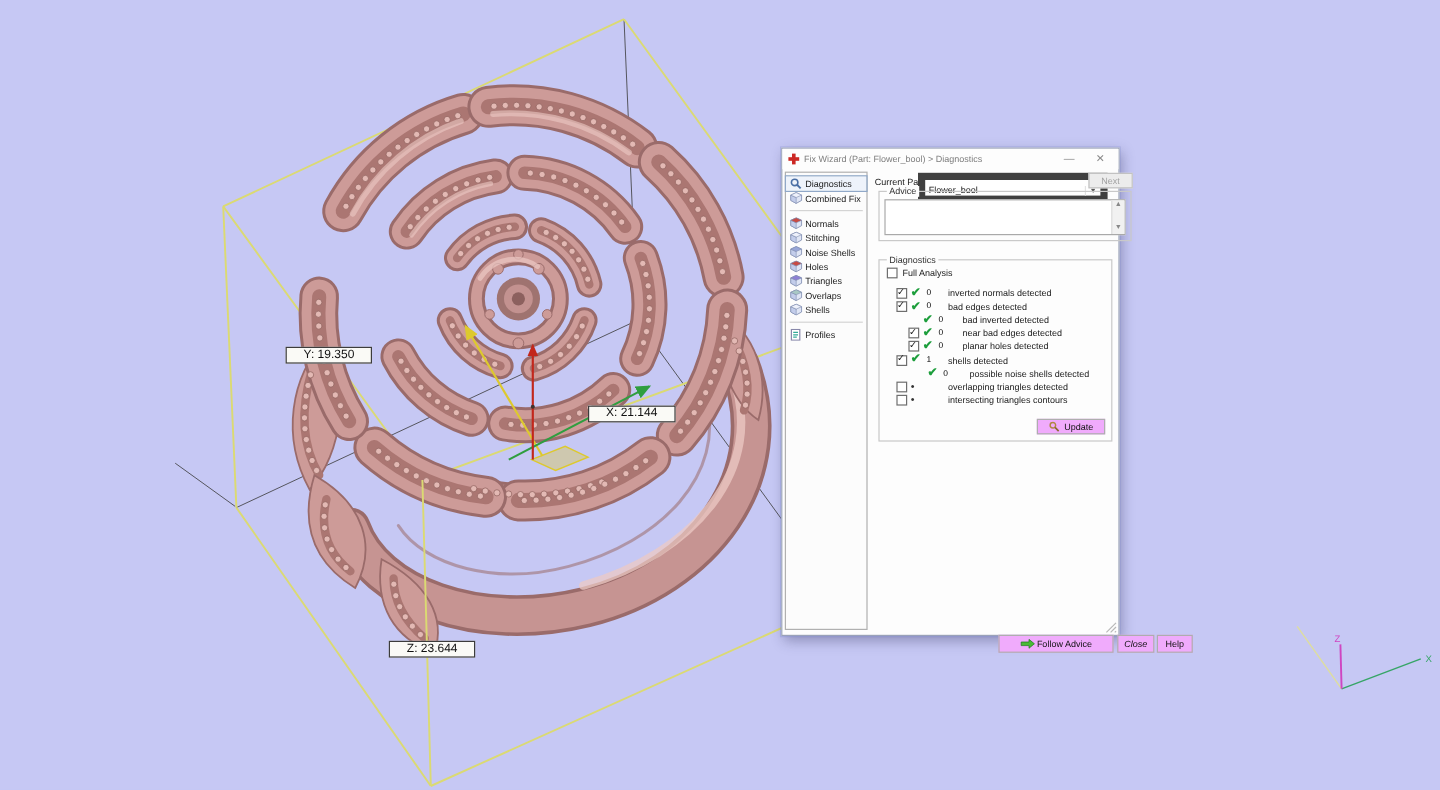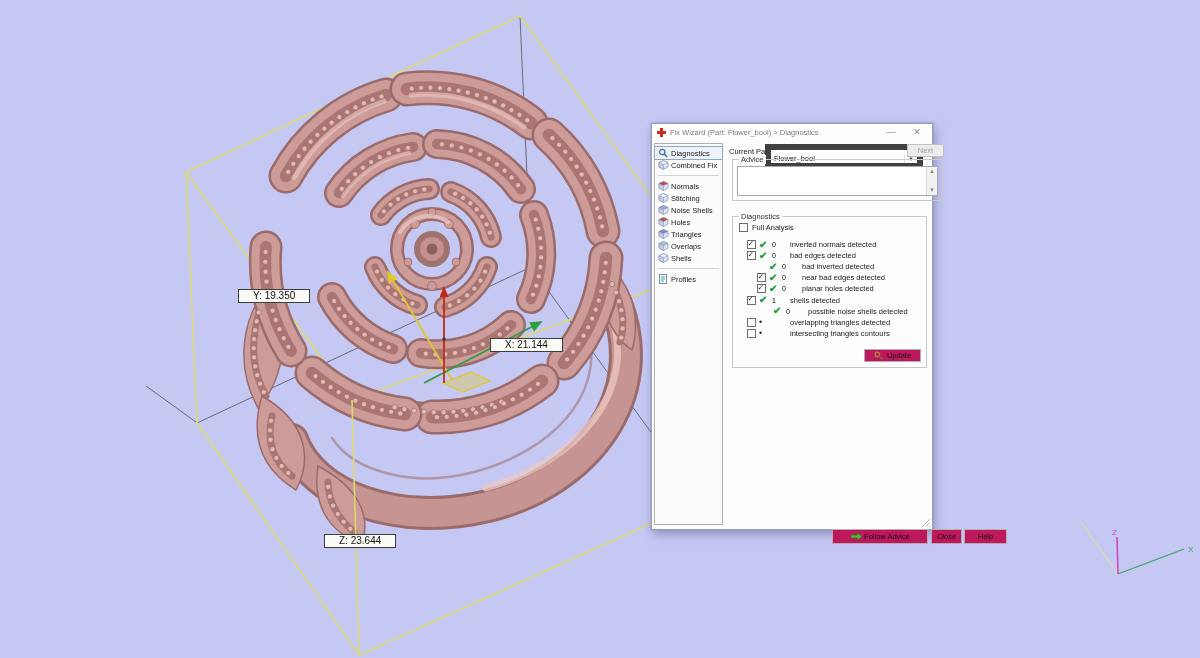--- a/index.html
+++ b/index.html
@@ -34,21 +34,21 @@
   .sb-item .lbl{font-size:7.5px;color:#1a1a1a;white-space:nowrap;}
   .sb-item.selected{outline:1px solid #90a8c8;background:#eef3fb;}
   .sb-sep{border-top:1px solid #d4d4d4;margin:4px 3px;}
 
   .content{position:absolute;left:73px;top:19px;right:2px;bottom:4px;}
   .cp-label{position:absolute;left:4px;top:4px;color:#1a1a1a;}
   .combo{position:absolute;left:40px;top:1px;width:146px;height:13px;border:6px solid #404040;
       background:#fff;display:flex;align-items:flex-end;}
   .combo .val{flex:1;padding-left:3px;font-size:7.5px;color:#111;white-space:nowrap;}
   .combo .caret{width:12px;text-align:center;color:#555;font-size:7px;border-left:1px solid #e3e3e3;}
-  .btn{background:#be185d;border:1px solid #aeaeae;color:#111;font-size:7.5px;
+  .btn{background:#f0abfc;border:1px solid #aeaeae;color:#111;font-size:7.5px;
       display:flex;align-items:center;justify-content:center;box-sizing:border-box;}
   .btn.disabled{color:#a2a2a2;background:#ececec;border-color:#c2c2c2;}
   .next-btn{position:absolute;left:182px;top:1px;width:37px;height:13px;}
 
   .groupbox{position:absolute;border:1px solid #c9c9c9;}
   .gb-label{position:absolute;top:-5px;left:6px;background:#fdfdfd;padding:0 2px;color:#333;}
   .advice-gb{left:7px;top:16px;width:193px;height:40px;padding-left:16px;}
   .advice-inner{position:absolute;left:4px;top:6px;right:4px;bottom:4px;border:1px solid #a9a9a9;
       background:#fff;}
   .advice-text{position:absolute;left:3px;top:2px;right:13px;line-height:9.5px;color:#1a1a1a;}
@@ -75,21 +75,21 @@
   .diag-row .st.dot{color:#333;font-size:9px;font-weight:normal;}
   .diag-row .ct{width:9px;font-size:7px;color:#000;flex:0 0 auto;}
   .diag-row .lb{margin-left:9px;color:#1a1a1a;white-space:nowrap;}
   .diag-row.ind1 .lb{margin-left:11px;}
   .diag-row.ind2 .lb{margin-left:13px;text-align:center;}
   .update-btn{position:absolute;right:5px;bottom:5px;width:57px;height:13px;gap:4px;}
 
   .footer-btn{position:absolute;height:15px;}
   .fa-btn{left:107px;top:386px;width:96px;gap:1px;}
   .close-btn{left:206px;top:386px;width:31px;font-style:italic;}
-  .help-btn{left:239px;top:386px;width:43px;}
+  .help-btn{left:239px;top:386px;width:30px;}
   .grip{position:absolute;right:1px;bottom:1px;}
 </style>
 </head>
 <body>
 
 <div id="viewport">
   <svg width="1200" height="658" viewBox="0 0 1200 658">
     <defs>
       <marker id="ahG" markerWidth="8" markerHeight="8" refX="6" refY="3" orient="auto">
         <path d="M0,0 L7,3 L0,6 Z" fill="#2f9e3f"></path>

